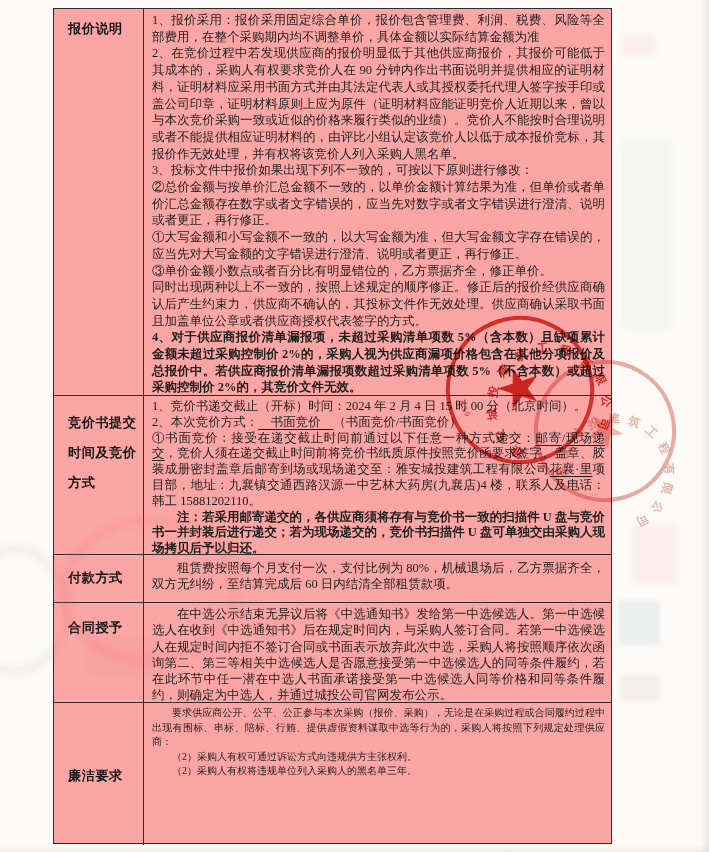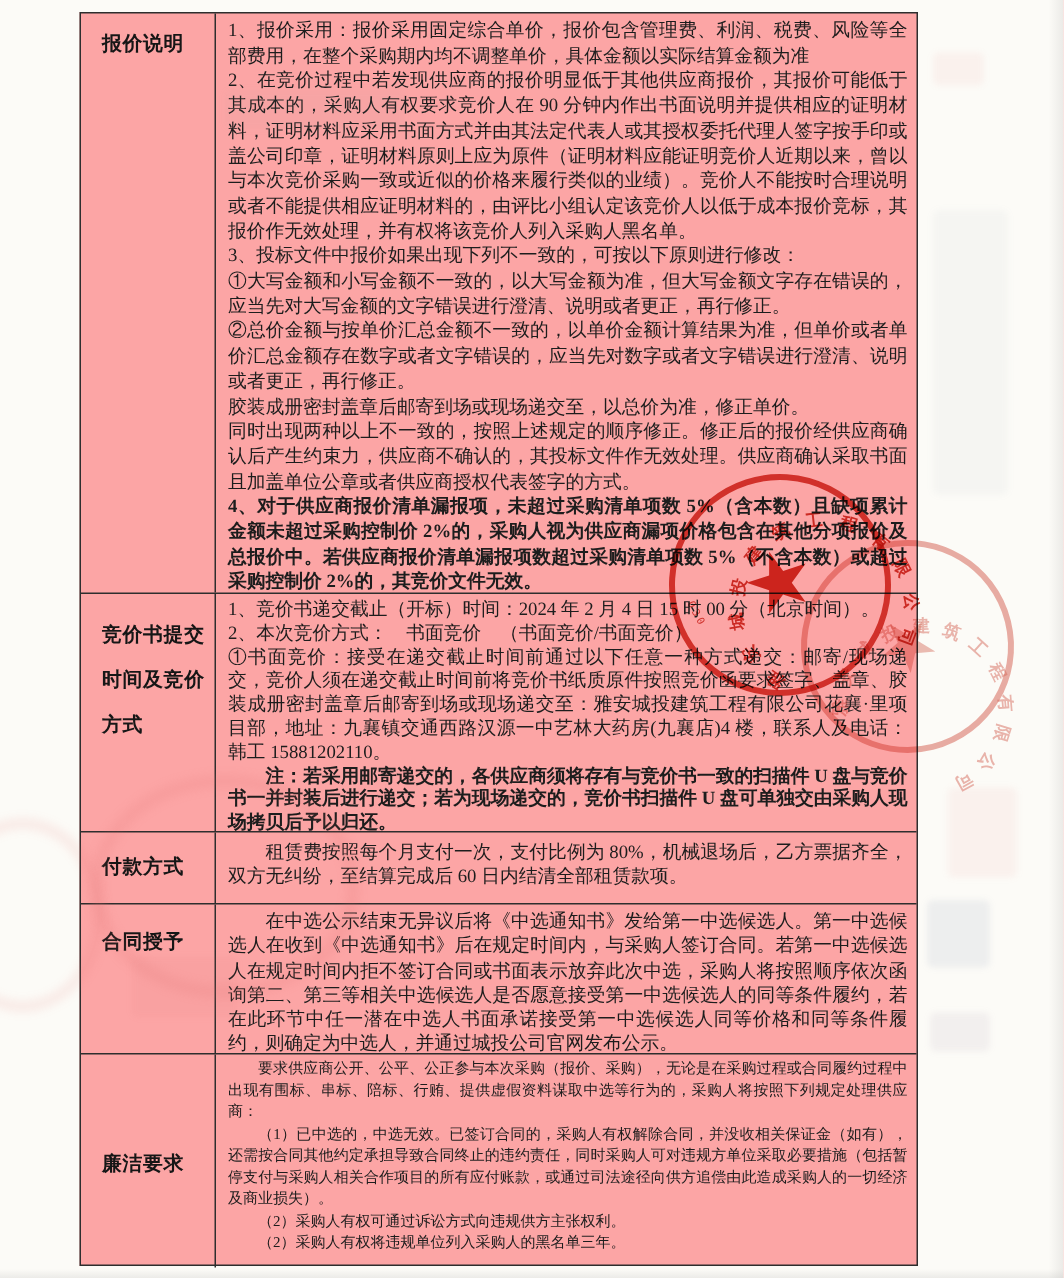--- a/index.html
+++ b/index.html
@@ -47,21 +47,21 @@
     text-align:justify; text-justify:inter-ideograph;
     overflow:hidden;
   }
   .r0 .content-cell{ line-height:16.7px; }
   .r1 .content-cell{ line-height:15.8px; }
   .r2 .content-cell{ line-height:16px; padding-top:5px; }
   .r3 .content-cell{ line-height:16.3px; }
   .r4 .content-cell{ line-height:14.55px; font-size:10px; }
   .para.indent{ text-indent:2em; }
   .para.bold{ font-weight:bold;font-family:Liberation Serif, serif; }
-  .seg.u{ text-underline-offset:2.5px; }
+  .seg.u{ text-decoration:underline; text-underline-offset:2.5px; }
 
   
   .seal{
     position:absolute; border-radius:50%;
     mix-blend-mode:multiply; pointer-events:none;
   }
   .seal-main{
     left:446px; top:316px; width:148px; height:148px;
     border:4.5px solid rgba(205,42,30,0.85);
     transform:rotate(-18deg);
@@ -115,23 +115,23 @@
 </head>
 <body>
 
 <div id="tbl">
     <div class="row r0">
       <div class="label-cell"><span>报价说明</span></div>
       <div class="content-cell">
         <div class="para"><span class="seg">1、报价采用：报价采用固定综合单价，报价包含管理费、利润、税费、风险等全部费用，在整个采购期内均不调整单价，具体金额以实际结算金额为准</span></div>
         <div class="para"><span class="seg">2、在竞价过程中若发现供应商的报价明显低于其他供应商报价，其报价可能低于其成本的，采购人有权要求竞价人在 90 分钟内作出书面说明并提供相应的证明材料，证明材料应采用书面方式并由其法定代表人或其授权委托代理人签字按手印或盖公司印章，证明材料原则上应为原件（证明材料应能证明竞价人近期以来，曾以与本次竞价采购一致或近似的价格来履行类似的业绩）。竞价人不能按时合理说明或者不能提供相应证明材料的，由评比小组认定该竞价人以低于成本报价竞标，其报价作无效处理，并有权将该竞价人列入采购人黑名单。</span></div>
         <div class="para"><span class="seg">3、投标文件中报价如果出现下列不一致的，可按以下原则进行修改：</span></div>
+        <div class="para"><span class="seg">②总价金额与按单价汇总金额不一致的，以单价金额计算结果为准，但单价或者单价汇总金额存在数字或者文字错误的，应当先对数字或者文字错误进行澄清、说明或者更正，再行修正。</span></div>
         <div class="para"><span class="seg">①大写金额和小写金额不一致的，以大写金额为准，但大写金额文字存在错误的，应当先对大写金额的文字错误进行澄清、说明或者更正，再行修正。</span></div>
-        <div class="para"><span class="seg">②总价金额与按单价汇总金额不一致的，以单价金额计算结果为准，但单价或者单价汇总金额存在数字或者文字错误的，应当先对数字或者文字错误进行澄清、说明或者更正，再行修正。</span></div>
-        <div class="para"><span class="seg">胶装成册密封盖章后邮寄到场或现场递交至，以总价为准，修正单价。</span></div>
+        <div class="para"><span class="seg">③单价金额小数点或者百分比有明显错位的，乙方票据齐全，修正单价。</span></div>
         <div class="para"><span class="seg">同时出现两种以上不一致的，按照上述规定的顺序修正。修正后的报价经供应商确认后产生约束力，供应商不确认的，其投标文件作无效处理。供应商确认采取书面且加盖单位公章或者供应商授权代表签字的方式。</span></div>
         <div class="para bold"><span class="seg">4、对于供应商报价清单漏报项，未超过采购清单项数 5%（含本数）且缺项累计金额未超过采购控制价 2%的，采购人视为供应商漏项价格包含在其他分项报价及总报价中。若供应商报价清单漏报项数超过采购清单项数 5%（不含本数）或超过采购控制价 2%的，其竞价文件无效。</span></div>
       </div>
     </div>
     <div class="row r1">
       <div class="label-cell"><span>竞价书提交时间及竞价方式</span></div>
       <div class="content-cell">
         <div class="para"><span class="seg">1、竞价书递交截止（开标）时间：2024 年 2 月 4 日 15 时 00 分（北京时间）。</span></div>
         <div class="para"><span class="seg">2、本次竞价方式：</span><span class="seg u">　书面竞价　</span><span class="seg">（书面竞价/书面竞价）</span></div>
         <div class="para"><span class="seg">①书面竞价：接受在递交截止时间前通过以下任意一种方式递交：</span><span class="seg u">邮寄</span><span class="seg">/</span><span class="seg u">现场递交</span><span class="seg">，竞价人须在递交截止时间前将竞价书纸质原件按照竞价函要求签字、盖章、胶装成册密封盖章后邮寄到场或现场递交至：雅安城投建筑工程有限公司</span><span class="seg u">花襄·里</span><span class="seg">项目部，地址：九襄镇交通西路汉源一中艺林大药房(九襄店)4 楼，联系人及电话：韩工 15881202110。</span></div>
@@ -147,21 +147,20 @@
     <div class="row r3">
       <div class="label-cell"><span>合同授予</span></div>
       <div class="content-cell">
         <div class="para indent"><span class="seg">在中选公示结束无异议后将《中选通知书》发给第一中选候选人。第一中选候选人在收到《中选通知书》后在规定时间内，与采购人签订合同。若第一中选候选人在规定时间内拒不签订合同或书面表示放弃此次中选，采购人将按照顺序依次函询第二、第三等相关中选候选人是否愿意接受第一中选候选人的同等条件履约，若在此环节中任一潜在中选人书面承诺接受第一中选候选人同等价格和同等条件履约，则确定为中选人，并通过城投公司官网发布公示。</span></div>
       </div>
     </div>
     <div class="row r4">
       <div class="label-cell"><span>廉洁要求</span></div>
       <div class="content-cell">
         <div class="para indent"><span class="seg">要求供应商公开、公平、公正参与本次采购（报价、采购），无论是在采购过程或合同履约过程中出现有围标、串标、陪标、行贿、提供虚假资料谋取中选等行为的，采购人将按照下列规定处理供应商：</span></div>
-        <div class="para indent"><span class="seg">（1）已中选的，中选无效。已签订合同的，采购人有权解除合同，并没收相关保证金（如有），还需按合同其他约定承担导致合同终止的违约责任，同时采购人可对违规方单位采取必要措施（包括暂停支付与采购人相关合作项目的所有应付账款，或通过司法途径向供方追偿由此造成采购人的一切经济及商业损失）。</span></div>
         <div class="para indent"><span class="seg">（2）采购人有权可通过诉讼方式向违规供方主张权利。</span></div>
         <div class="para indent"><span class="seg">（2）采购人有权将违规单位列入采购人的黑名单三年。</span></div>
       </div>
     </div>
   </div>
 
 <div class="seal seal-main">
   <span class="star">★</span>
   <span class="serial">030</span>
 <span class="ring-ch" style="left: 41.8288px; top: 121.838px; transform: rotate(-128deg);">雅</span>

